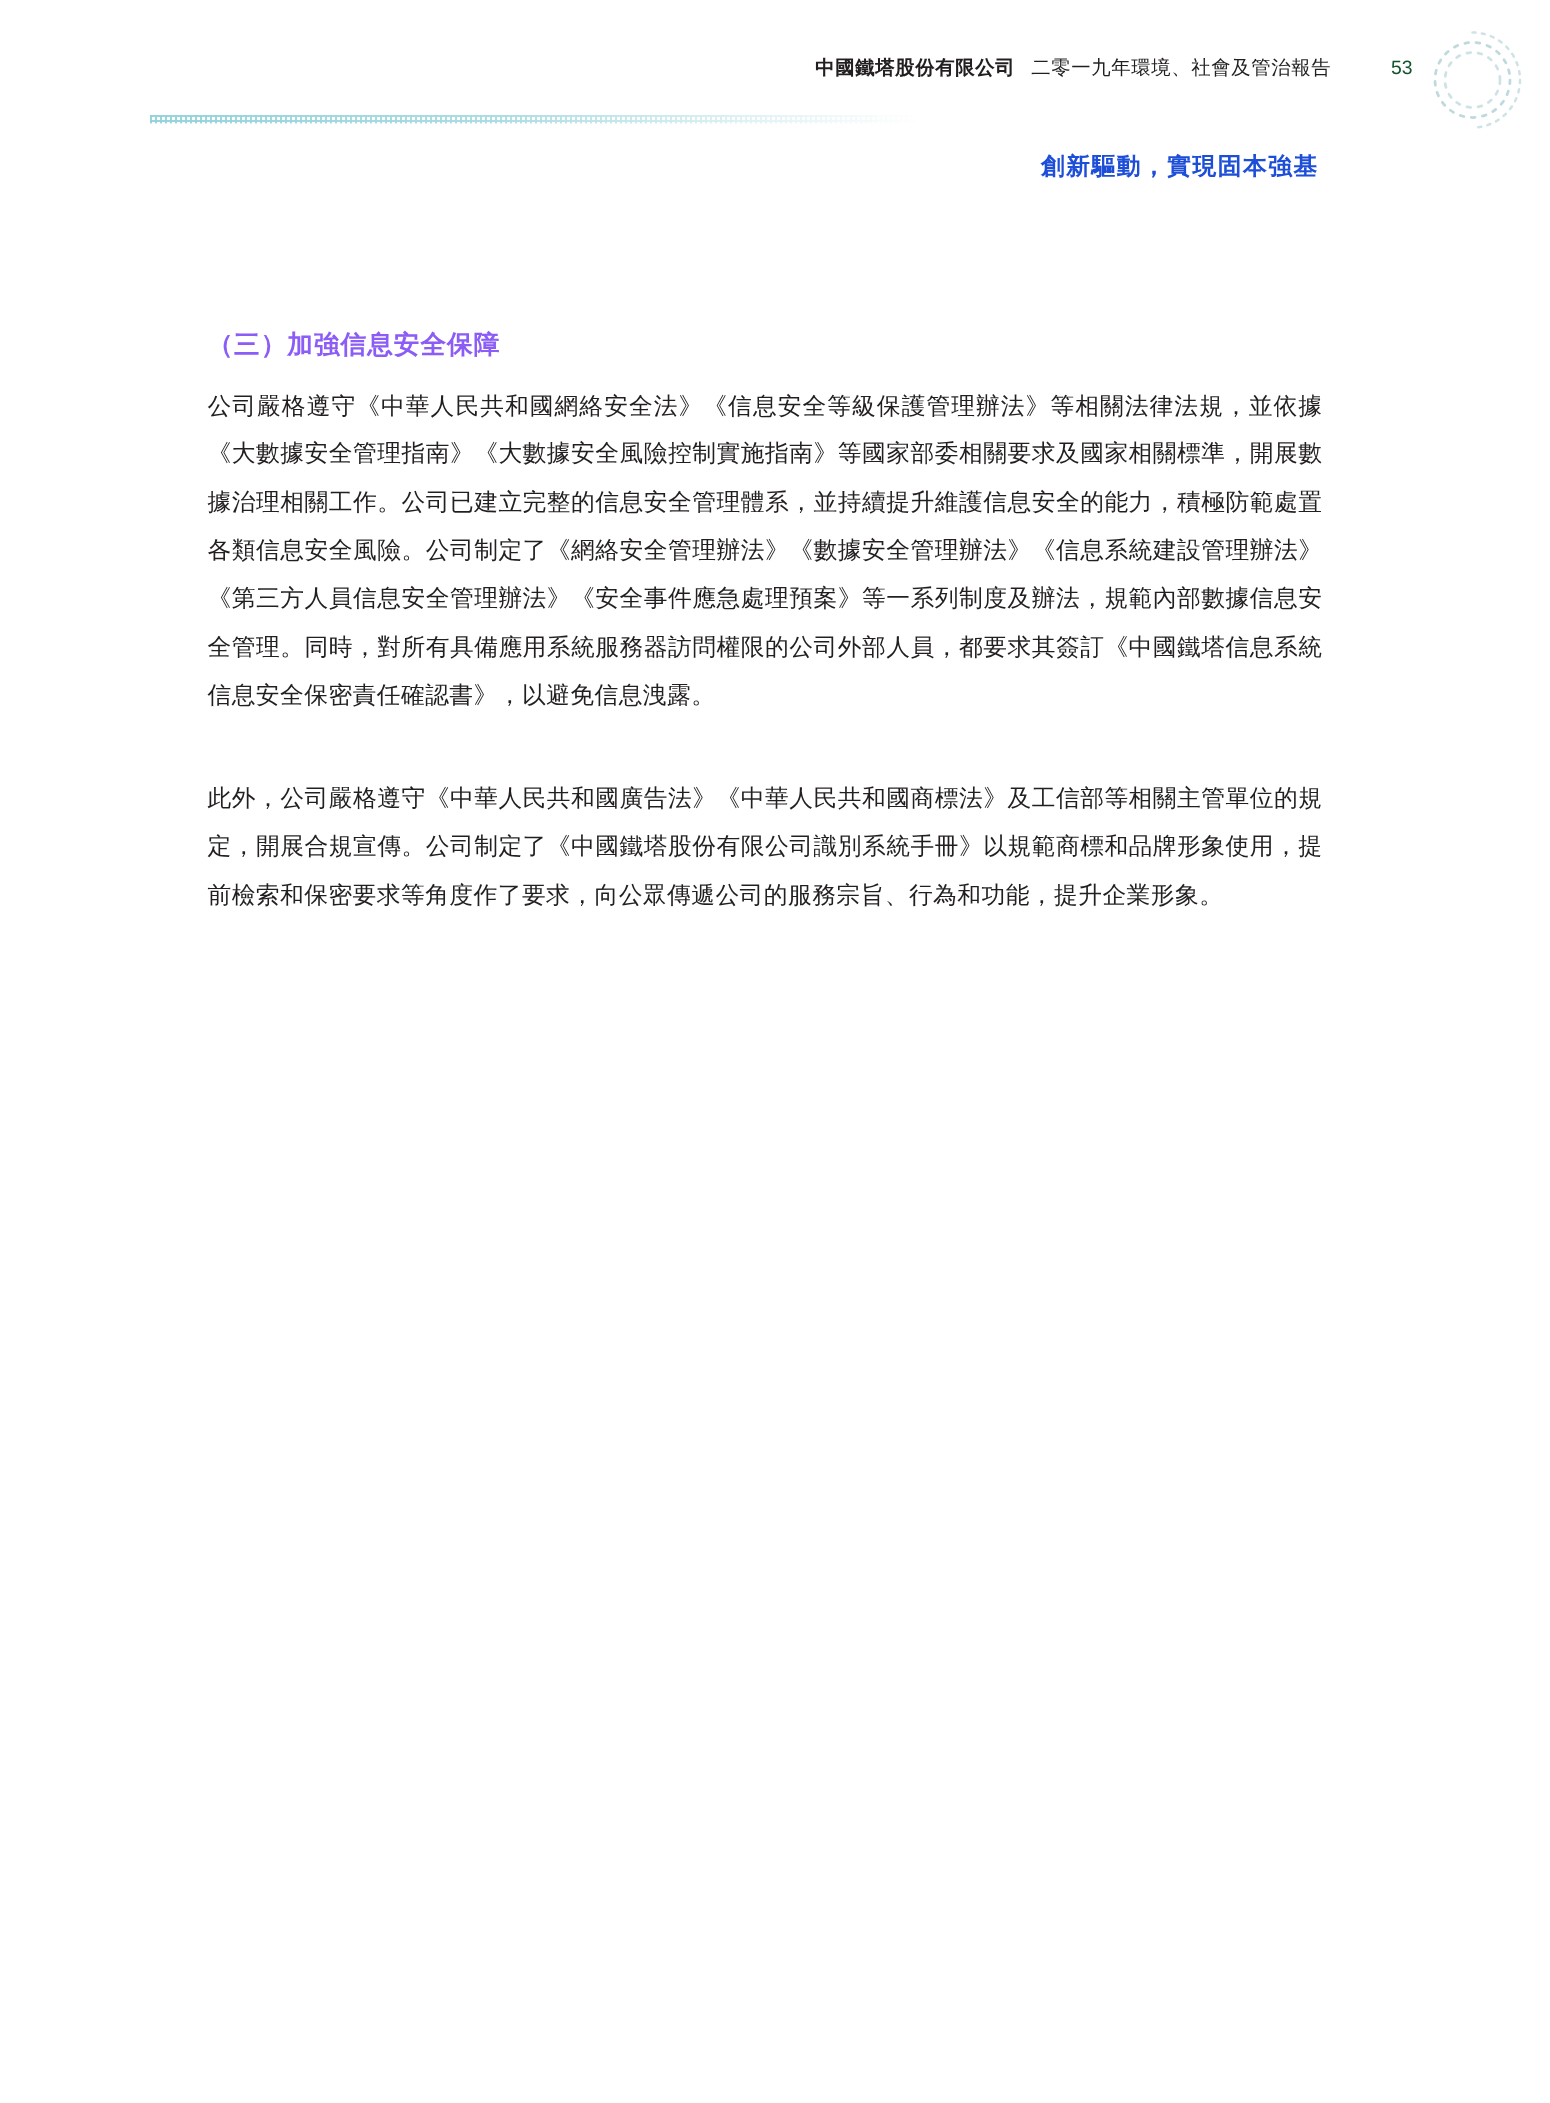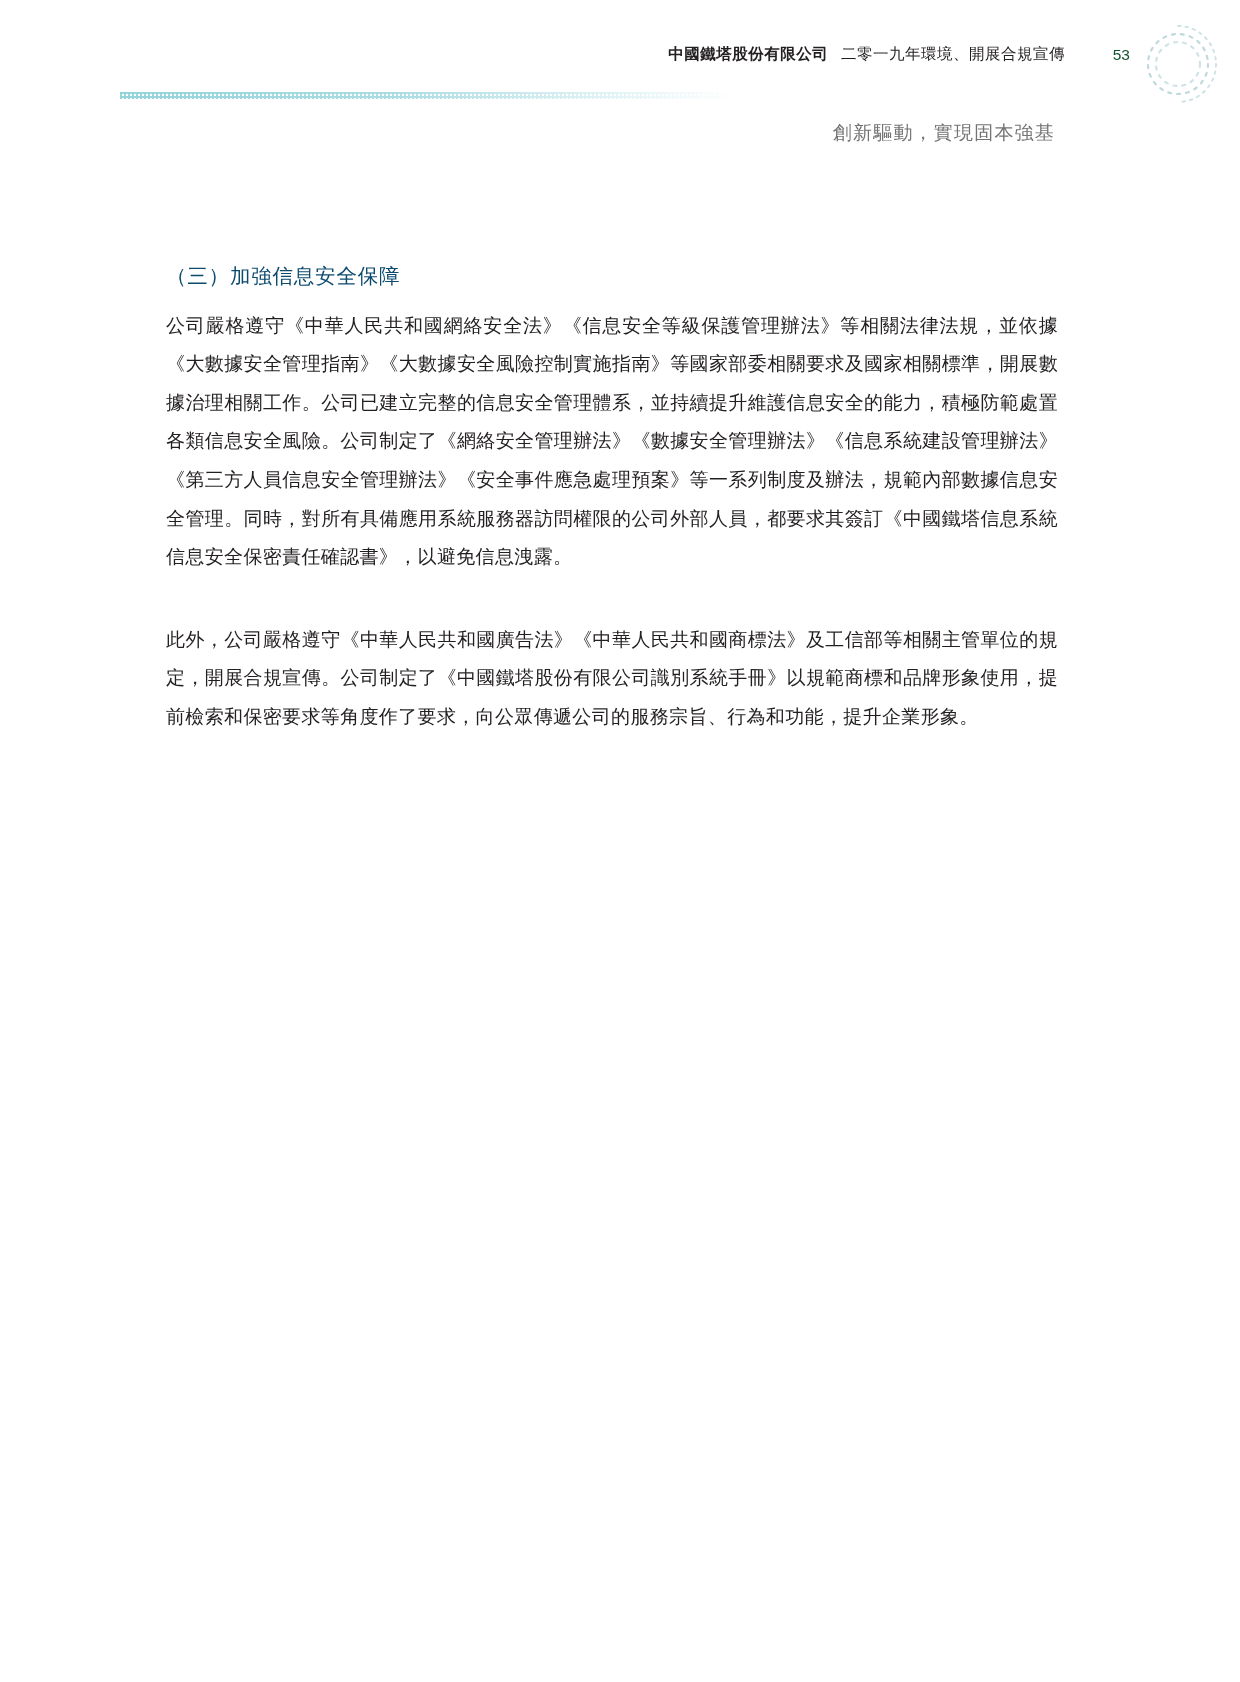--- a/index.html
+++ b/index.html
@@ -81,36 +81,37 @@
     opacity: 0.85;
   }
 
   
   .section-label {
     position: absolute;
     top: 120px;
     right: 185px;
     font-size: 19px;
     letter-spacing: 1.2px;
-    color: #737373;
+    color: #1d4ed8;
     white-space: nowrap;
+    font-weight: bold;
   }
 
   
   .content {
     position: absolute;
     top: 262px;
     left: 166px;
     width: 892px;
   }
   h2.sub-heading {
     margin: 0 0 16px 0;
     font-size: 20.5px;
-    font-weight: normal;
-    color: #0c4a6e;
+    font-weight: bold;
+    color: #8b5cf6;
     letter-spacing: 0.8px;
     line-height: 1.4;
   }
   .block { margin-bottom: 44px; }
   .block:last-child { margin-bottom: 0; }
   p.para {
     margin: 0 0 26px 0;
     font-size: 19px;
     line-height: 2.03;
     letter-spacing: 0.35px;
@@ -120,21 +121,21 @@
   }
   p.para:last-child { margin-bottom: 0; }
   .gap-after { margin-bottom: 34px; }
 </style>
 </head>
 <body>
 
 <div class="header">
   <div class="header-text">
     <span class="header-company">中國鐵塔股份有限公司</span>
-    <span class="header-report">二零一九年環境、開展合規宣傳</span>
+    <span class="header-report">二零一九年環境、社會及管治報告</span>
   </div>
   <div class="page-number">53</div>
 </div>
 
 <div class="corner-mark">
   <svg width="96" height="96" viewBox="0 0 96 96" xmlns="http://www.w3.org/2000/svg" aria-hidden="true">
     <g fill="none" stroke="#bfd9dd" stroke-width="2.2" stroke-linecap="round" stroke-dasharray="3 6">
       <circle cx="40" cy="48" r="30"></circle>
       <circle cx="40" cy="48" r="22" stroke="#cfe3e7"></circle>
     </g>

